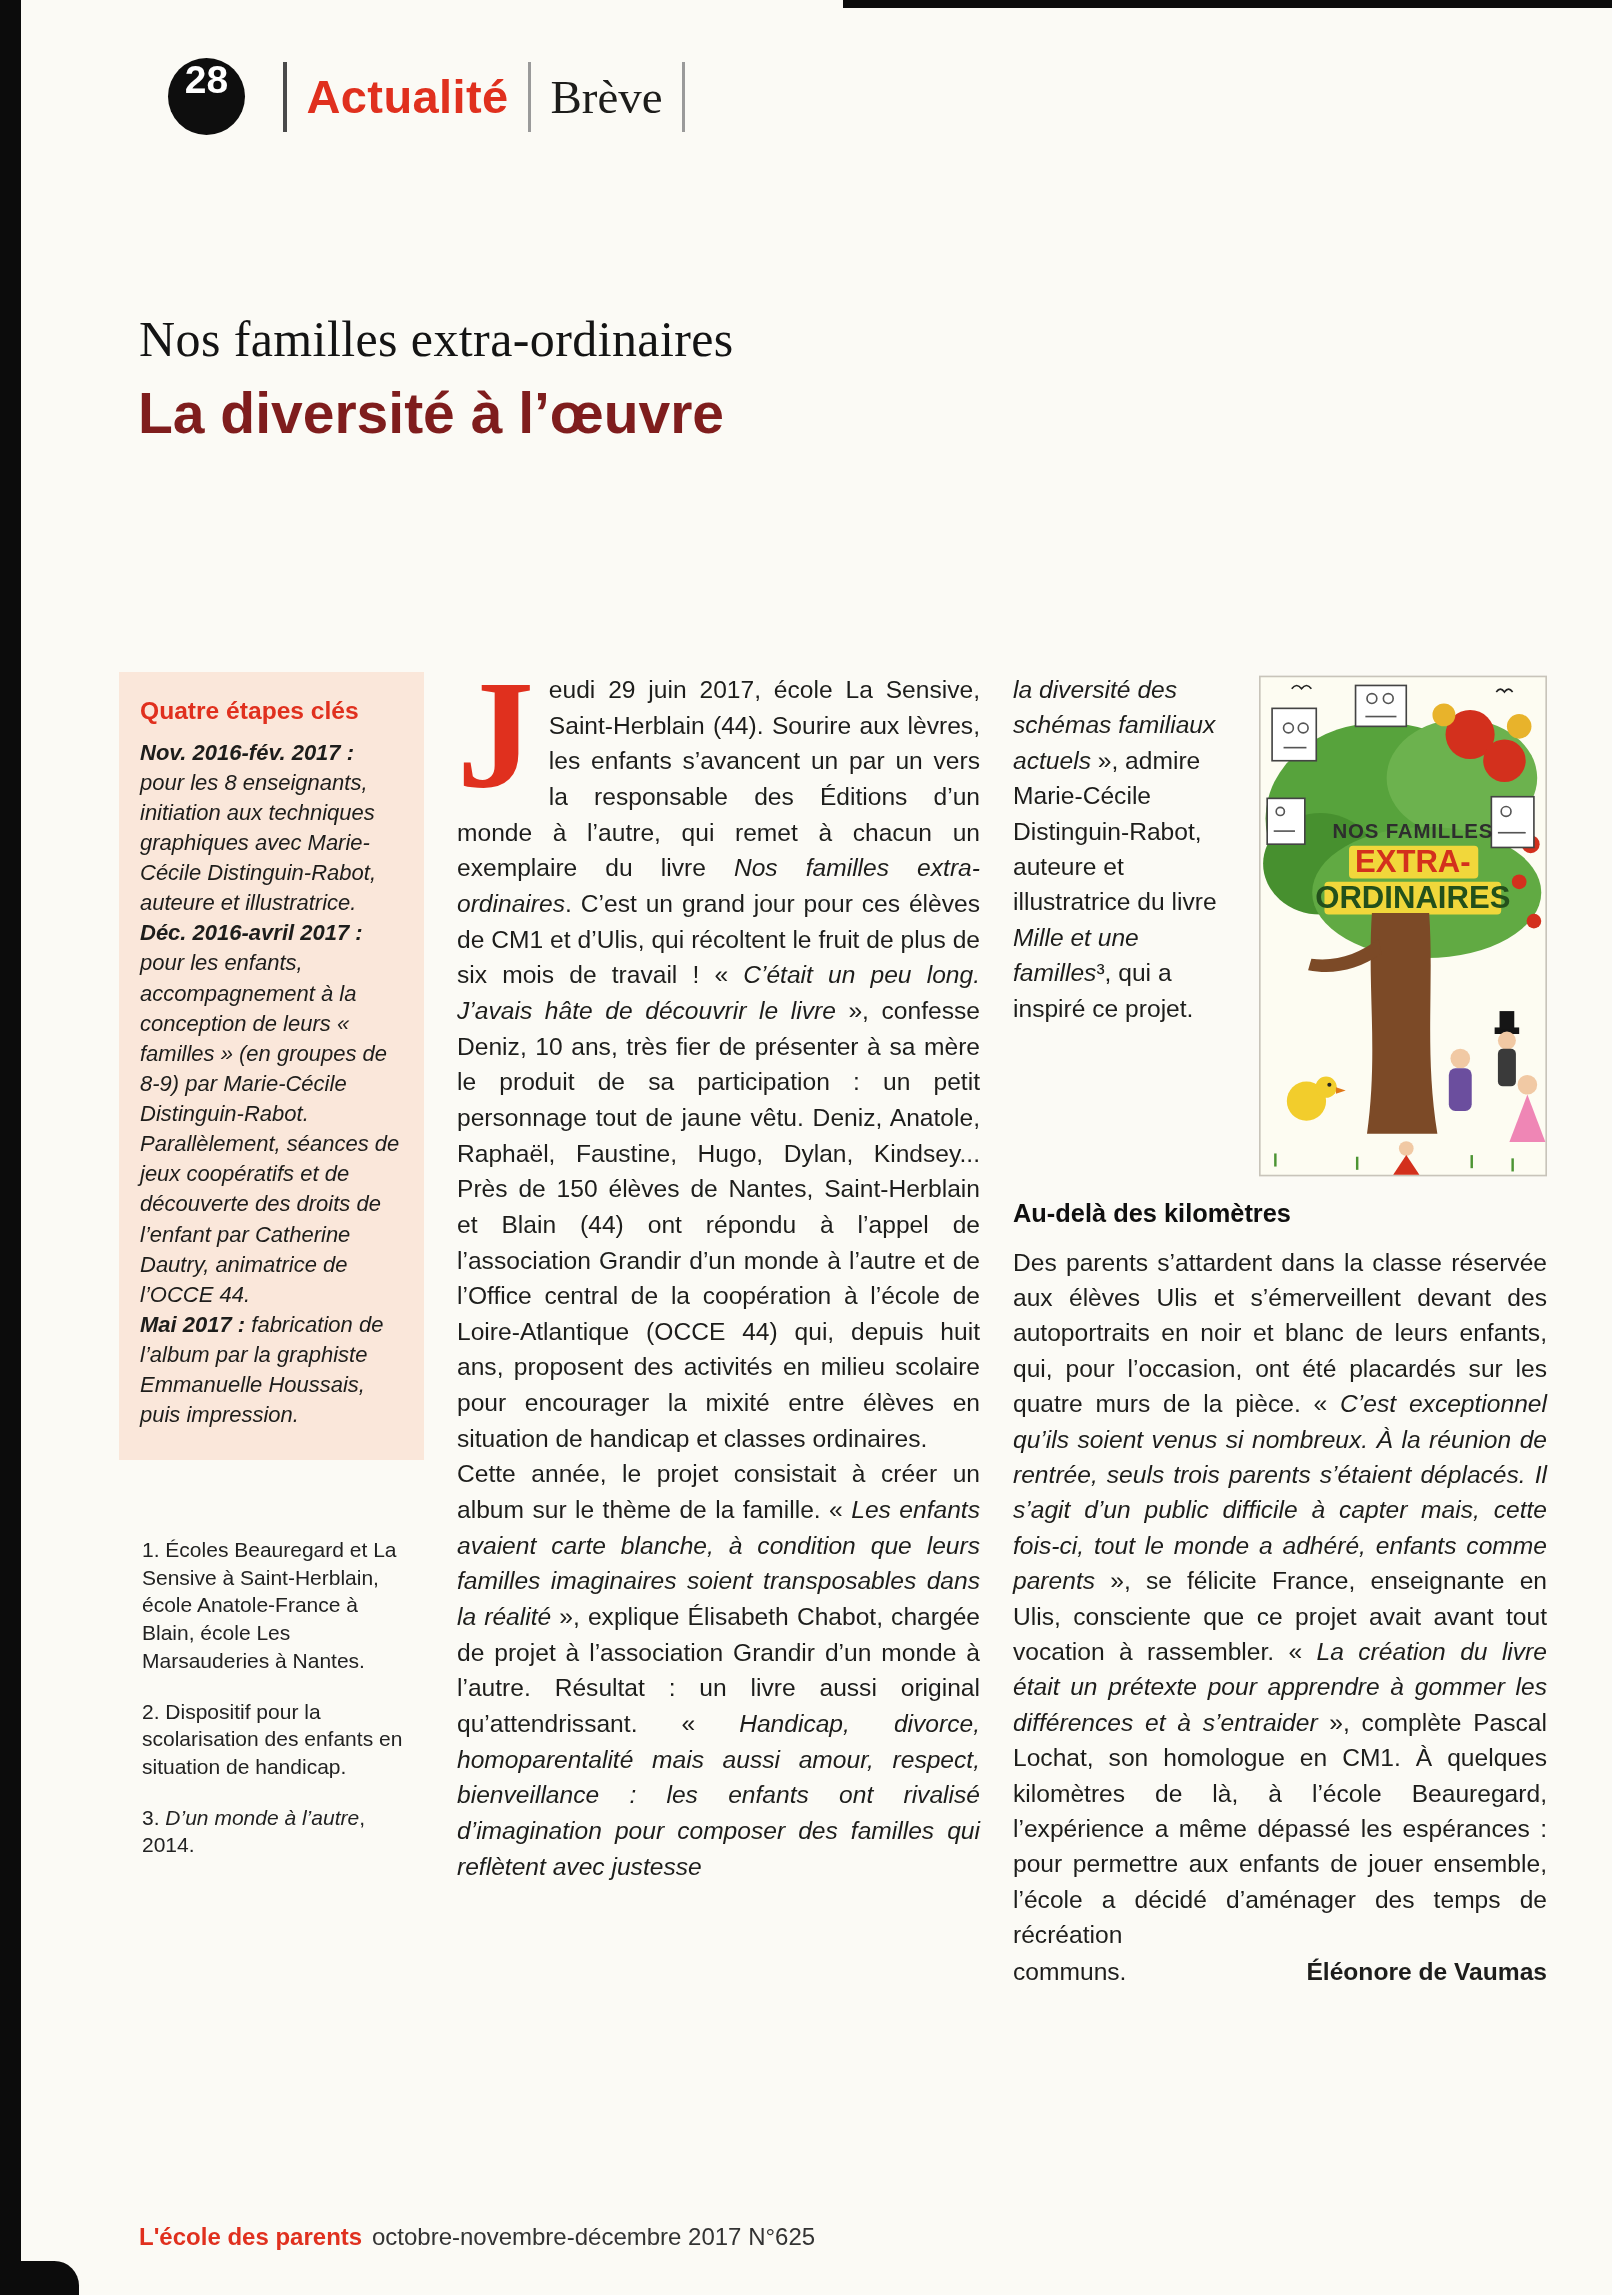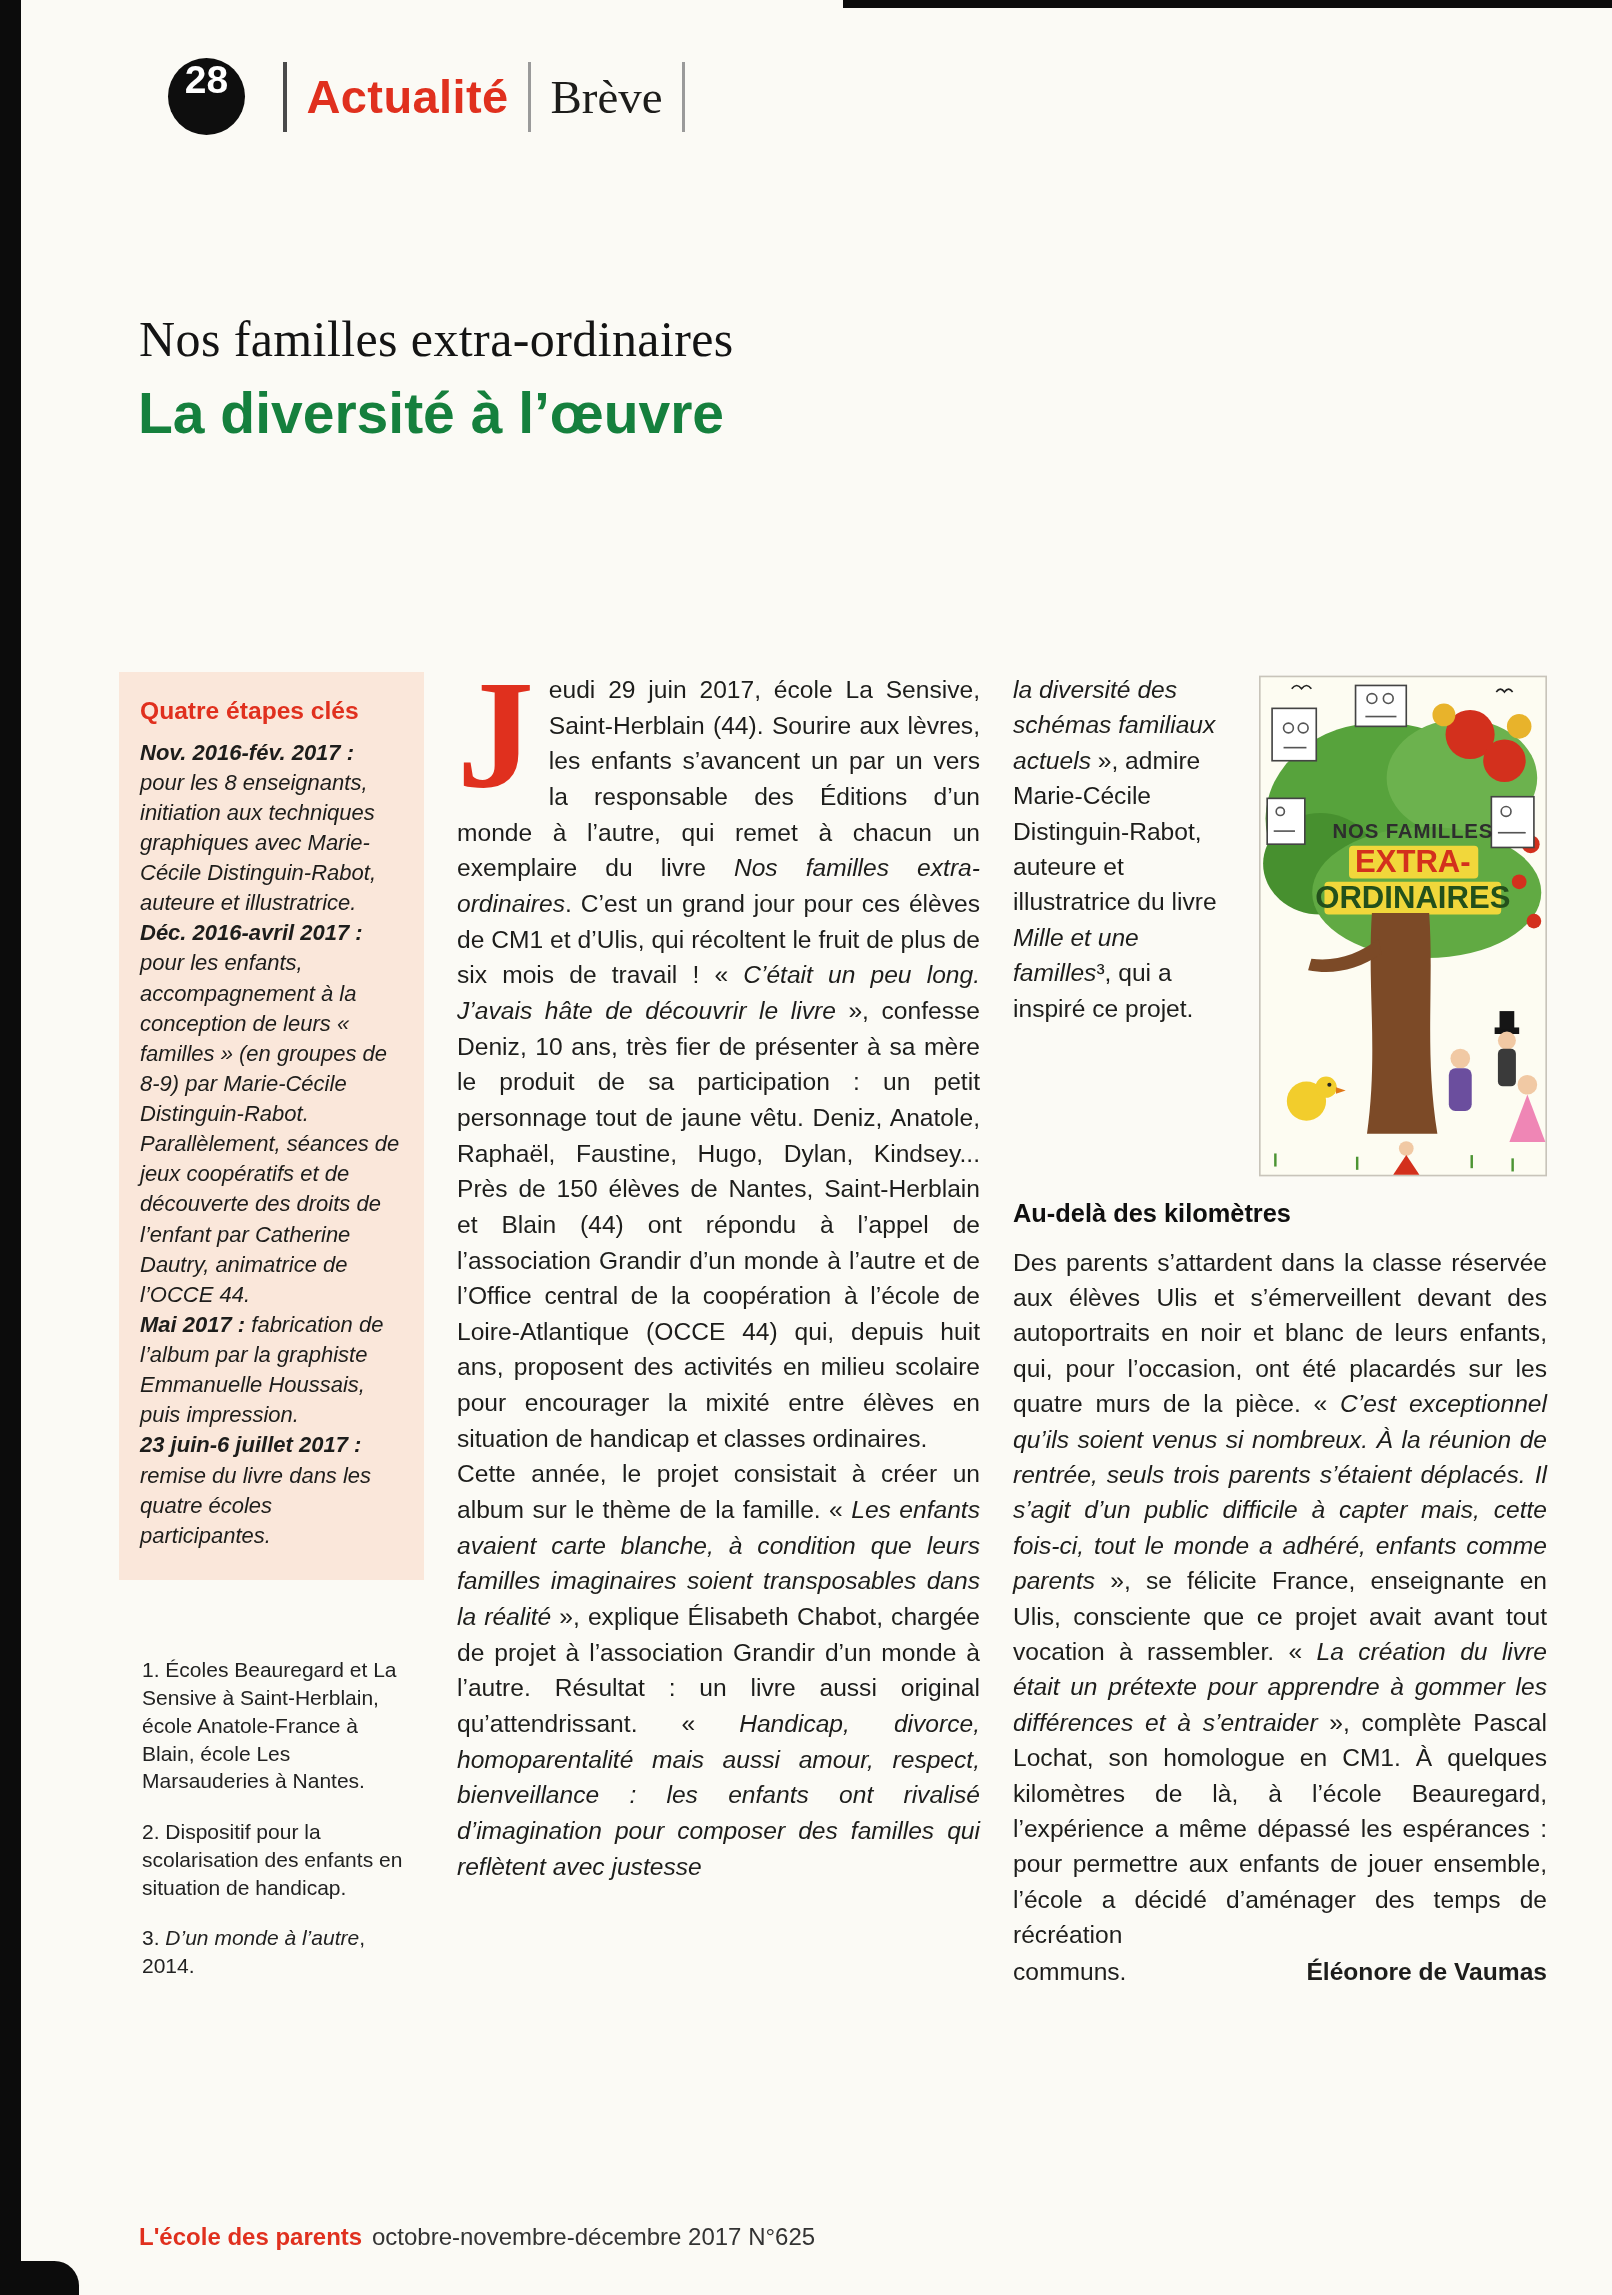--- a/index.html
+++ b/index.html
@@ -36,21 +36,21 @@
   .subsection-label { font-size: 47px; font-family: "Liberation Serif", serif; color: #1d1d1b; }
 
   
   .kicker {
     position: absolute; left: 139px; top: 310px; margin: 0;
     font-family: "Liberation Serif", serif; font-weight: 500;
     font-size: 50px; color: #141414; letter-spacing: 0.4px;
   }
   .headline {
     position: absolute; left: 138px; top: 380px; margin: 0;
-    font-size: 57px; font-weight: 700; color: #15803d;
+    font-size: 57px; font-weight: 700; color: #7f1d1d;
   }
   .lead {
     position: absolute; left: 139px; top: 495px; margin: 0;
     width: 1387px; font-size: 28px; line-height: 1.37;
     color: #454545; letter-spacing: 0.2px;
   }
 
   
   .columns { position: absolute; left: 119px; top: 672px; width: 1428px; display: flex; gap: 33px; }
   .col-left  { width: 305px; flex: 0 0 305px; }
@@ -121,21 +121,20 @@
   <h1 class="headline">La diversité à l’œuvre</h1>
 
   <div class="columns">
 
     <div class="col-left">
       <aside class="sidebar-box">
         <h3 class="sidebar-title">Quatre étapes clés</h3>
         <p class="sidebar-entry"><span class="seg-bi">Nov. 2016-fév. 2017 : </span><span class="seg-i">pour les 8 enseignants, initiation aux techniques graphiques avec Marie-Cécile Distinguin-Rabot, auteure et illustratrice.</span></p>
         <p class="sidebar-entry"><span class="seg-bi">Déc. 2016-avril 2017 : </span><span class="seg-i">pour les enfants, accompagnement à la conception de leurs « familles » (en groupes de 8-9) par Marie-Cécile Distinguin-Rabot. Parallèlement, séances de jeux coopératifs et de découverte des droits de l’enfant par Catherine Dautry, animatrice de l’OCCE 44.</span></p>
         <p class="sidebar-entry"><span class="seg-bi">Mai 2017 : </span><span class="seg-i">fabrication de l’album par la graphiste Emmanuelle Houssais, puis impression.</span></p>
-        <p class="sidebar-entry"><span class="seg-bi">23 juin-6 juillet 2017 : </span><span class="seg-i">remise du livre dans les quatre écoles participantes.</span></p>
       </aside>
       <div class="footnotes">
         <p class="footnote"><span>1. Écoles Beauregard et La Sensive à Saint-Herblain, école Anatole-France à Blain, école Les Marsauderies à Nantes.</span></p>
         <p class="footnote"><span>2. Dispositif pour la scolarisation des enfants en situation de handicap.</span></p>
         <p class="footnote"><span>3. </span><span class="seg-i">D’un monde à l’autre</span><span>, 2014.</span></p>
       </div>
     </div>
 
     <div class="col-mid">
       <p class="body-p"><span class="dropcap">J</span><span><span>eudi 29 juin 2017, école La Sensive, Saint-Herblain (44). Sourire aux lèvres, les enfants s’avancent un par un vers la responsable des Éditions d’un monde à l’autre, qui remet à chacun un exemplaire du livre </span><span class="seg-i">Nos familles extra-ordinaires</span><span>. C’est un grand jour pour ces élèves de CM1 et d’Ulis, qui récoltent le fruit de plus de six mois de travail ! « </span><span class="seg-i">C’était un peu long. J’avais hâte de découvrir le livre</span><span> », confesse Deniz, 10 ans, très fier de présenter à sa mère le produit de sa participation : un petit personnage tout de jaune vêtu. Deniz, Anatole, Raphaël, Faustine, Hugo, Dylan, Kindsey... Près de 150 élèves de Nantes, Saint-Herblain et Blain (44) ont répondu à l’appel de l’association Grandir d’un monde à l’autre et de l’Office central de la coopération à l’école de Loire-Atlantique (OCCE 44) qui, depuis huit ans, proposent des activités en milieu scolaire pour encourager la mixité entre élèves en situation de handicap et classes ordinaires.</span></span></p>

